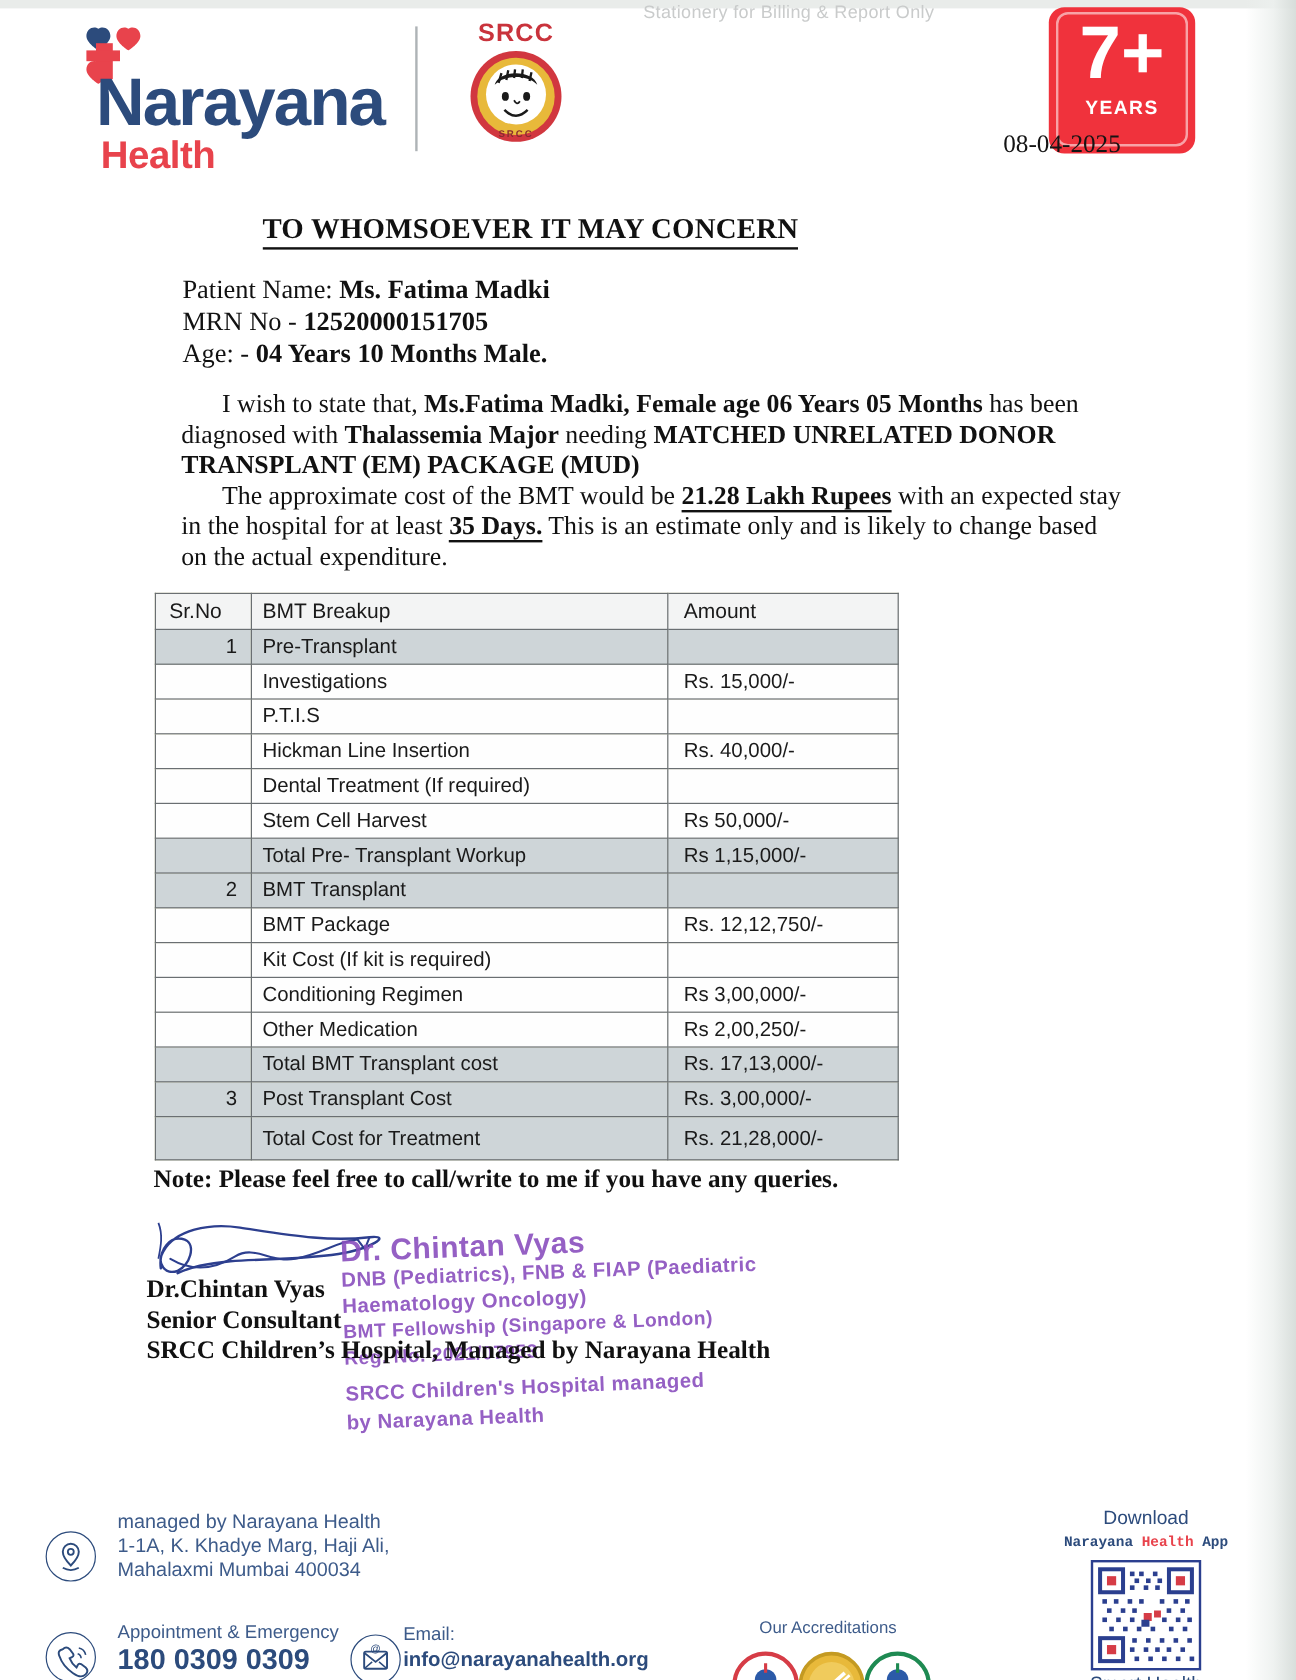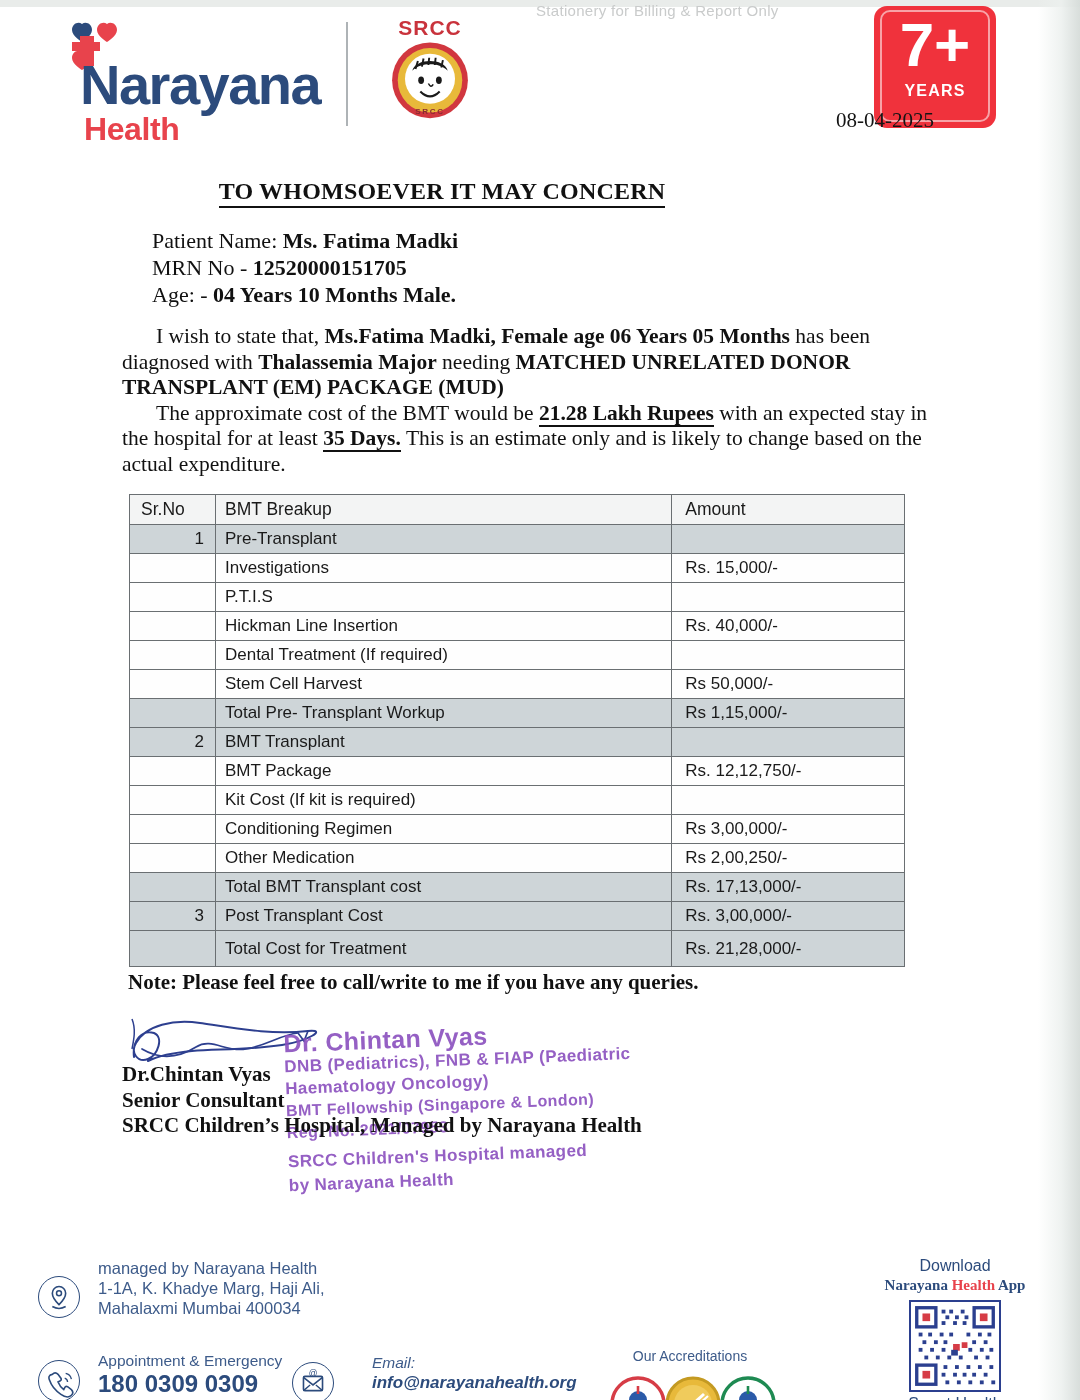--- a/index.html
+++ b/index.html
@@ -96,28 +96,28 @@
   .patient-block { position: absolute; left: 152px; top: 228px; width: 760px; }
   .patient-block .pline {
     font-size: 22px; color: #111; line-height: 26px; margin-bottom: 1px;
   }
   .patient-block b { font-weight: bold; }
 
   .body-block { position: absolute; left: 122px; top: 324px; width: 818px; }
   .body-block p {
     font-size: 21.5px; color: #111; line-height: 25.5px; text-align: left;
   }
-  .body-block p.indent { text-indent: 34px; }
+  .body-block p.indent { text-indent: 34px; margin-left: 29px; }
   .body-block b { font-weight: bold; }
   .ul { border-bottom: 2px solid #111; font-weight: bold; }
 
   
   .tbl {
     position: absolute; left: 129px; top: 494px;
-    width: 776px;
+    width: 620px;
     border-collapse: collapse;
     font-family: "Liberation Sans", sans-serif;
     background: #fef9c3;
   }
   .tbl td {
     border: 1px solid #6a6f72;
     font-size: 17px; color: #1a1a1a;
     padding: 4px 9px;
     height: 27px;
     vertical-align: middle;
@@ -175,39 +175,39 @@
   }
   .fphone { position: absolute; left: 98px; top: 100px; }
   .fphone .cap, .femail .cap {
     font-family: "Liberation Sans", sans-serif;
     font-size: 15.5px; color: #3d5b8a; line-height: 18px;
   }
   .fphone .num {
     font-family: "Liberation Sans", sans-serif; font-weight: bold;
     font-size: 24px; color: #2c4b7c; line-height: 27px;
   }
-  .femail { position: absolute; left: 372px; top: 102px; font-style: italic; }
+  .femail { position: absolute; left: 336px; top: 102px; }
   .femail .val {
     font-family: "Liberation Sans", sans-serif; font-weight: bold;
     font-size: 17px; color: #2c4b7c; line-height: 21px;
   }
   .faccr { position: absolute; left: 600px; top: 96px; width: 180px; text-align: center; }
   .faccr .cap {
     font-family: "Liberation Sans", sans-serif;
     font-size: 14px; color: #3d5b8a;
   }
   .badges { position: absolute; left: 608px; top: 120px; width: 170px; height: 60px; }
   .fqr { position: absolute; left: 860px; top: 4px; width: 190px; text-align: center; }
   .fqr .d1 {
     font-family: "Liberation Sans", sans-serif;
     font-size: 16px; color: #2c4b7c; line-height: 19px;
   }
   .fqr .d2 {
-    font-family: Liberation Serif, serif; font-weight: bold;
-    font-size: 15px; color: #2c4b7c; line-height: 21px;
+    font-family: Liberation Mono, monospace; font-weight: bold;
+    font-size: 12px; color: #2c4b7c; line-height: 21px;
   }
   .fqr .d2 .red { color: #e8434c; }
   .fqr .d3 {
     font-family: "Liberation Sans", sans-serif;
     font-size: 16px; color: #2c4b7c; line-height: 19px; padding-top: 2px;
   }
   .qrbox {
     margin: 4px auto 0; width: 92px; height: 92px;
     border: 2px solid #2b3f8f; background: #fff; position: relative;
   }

